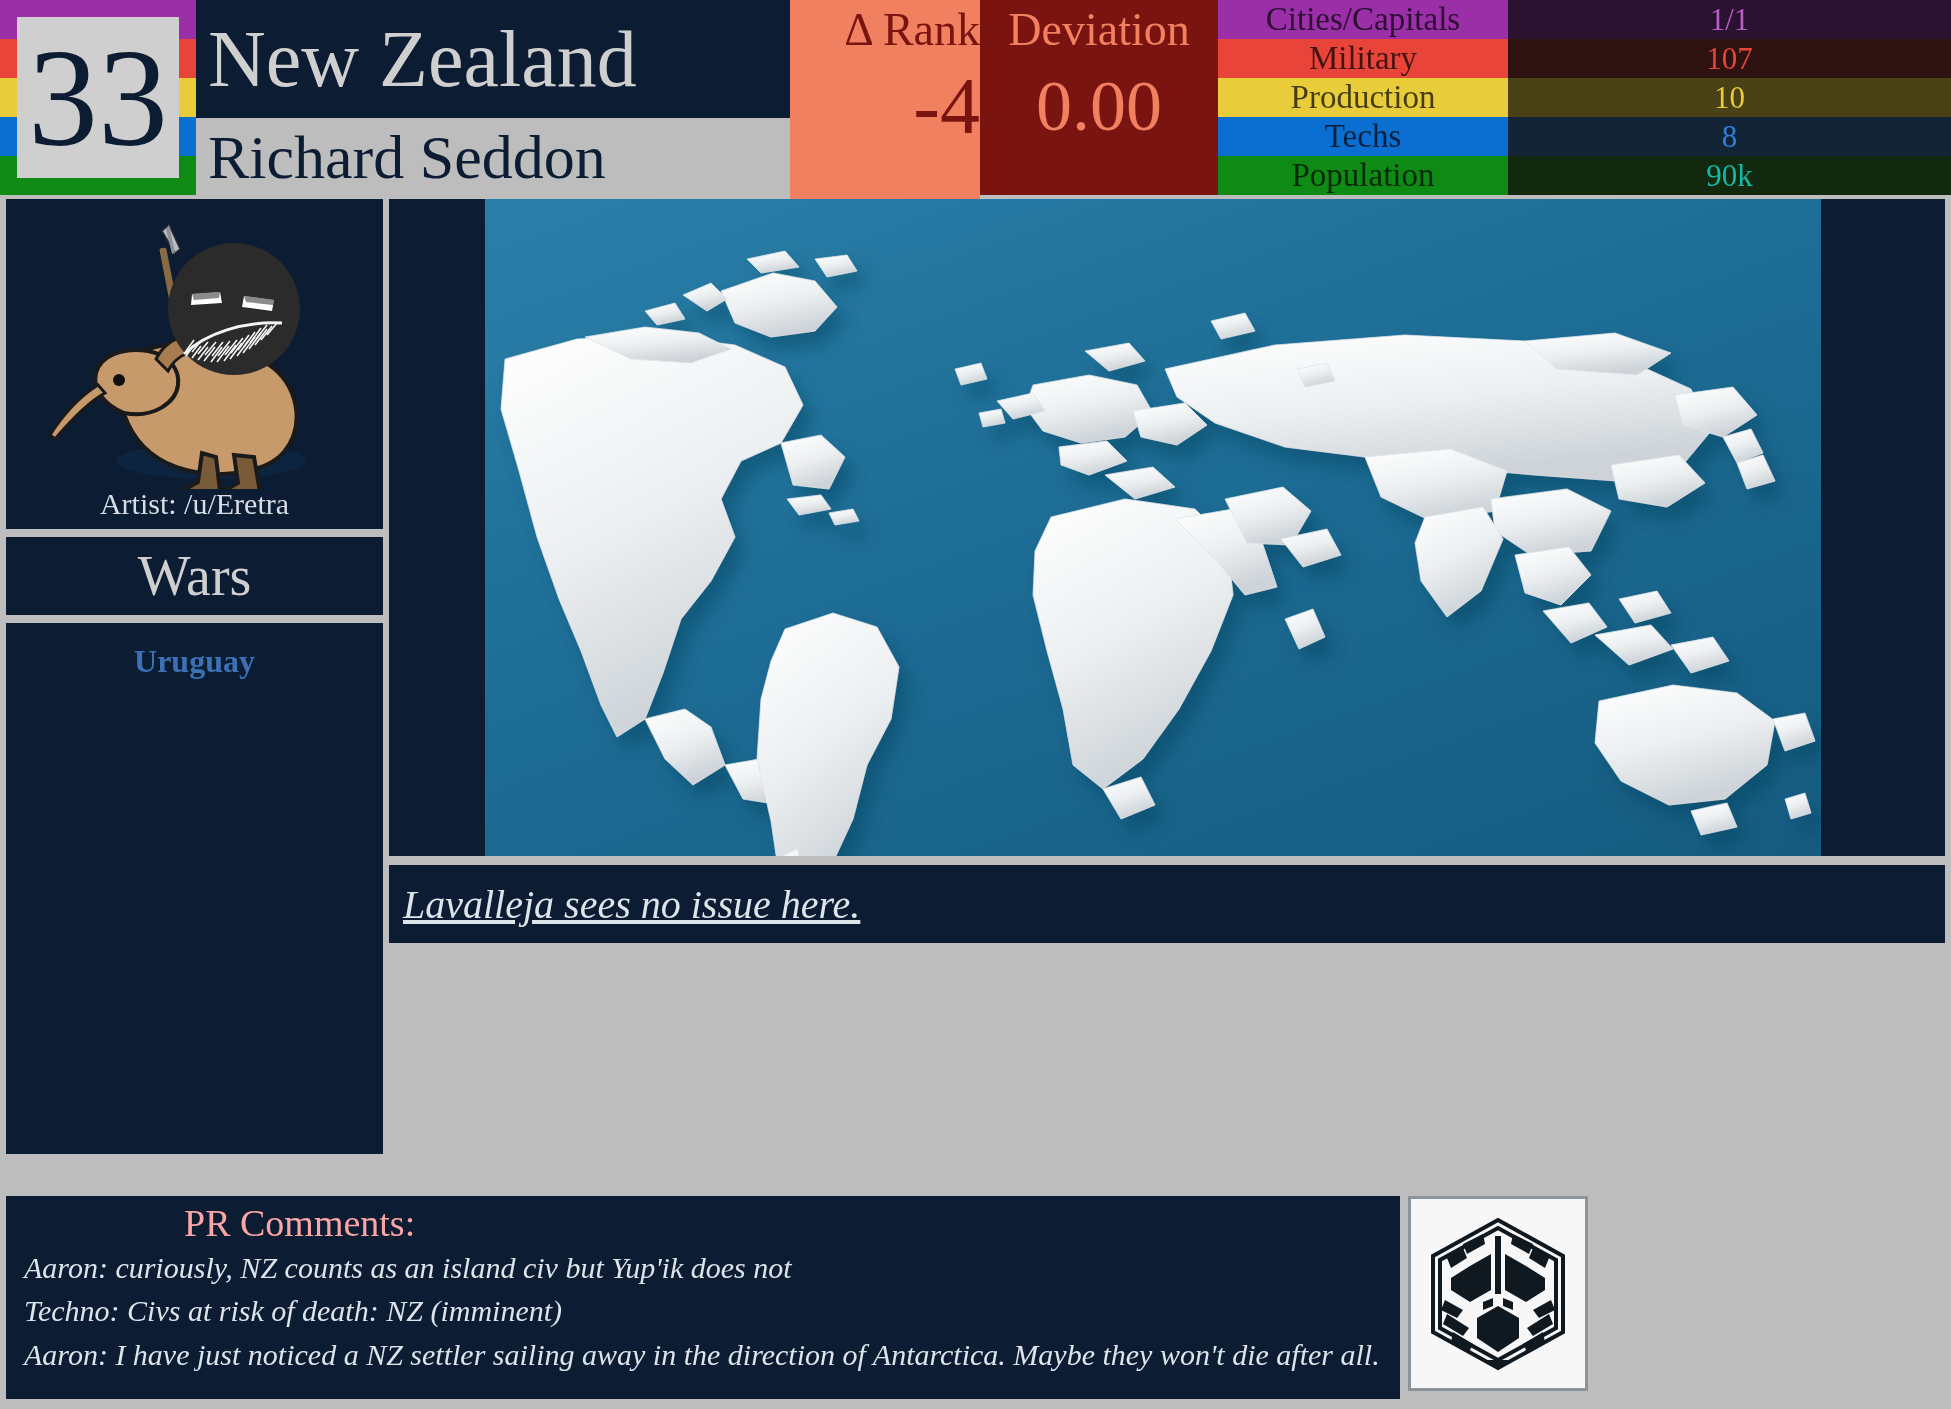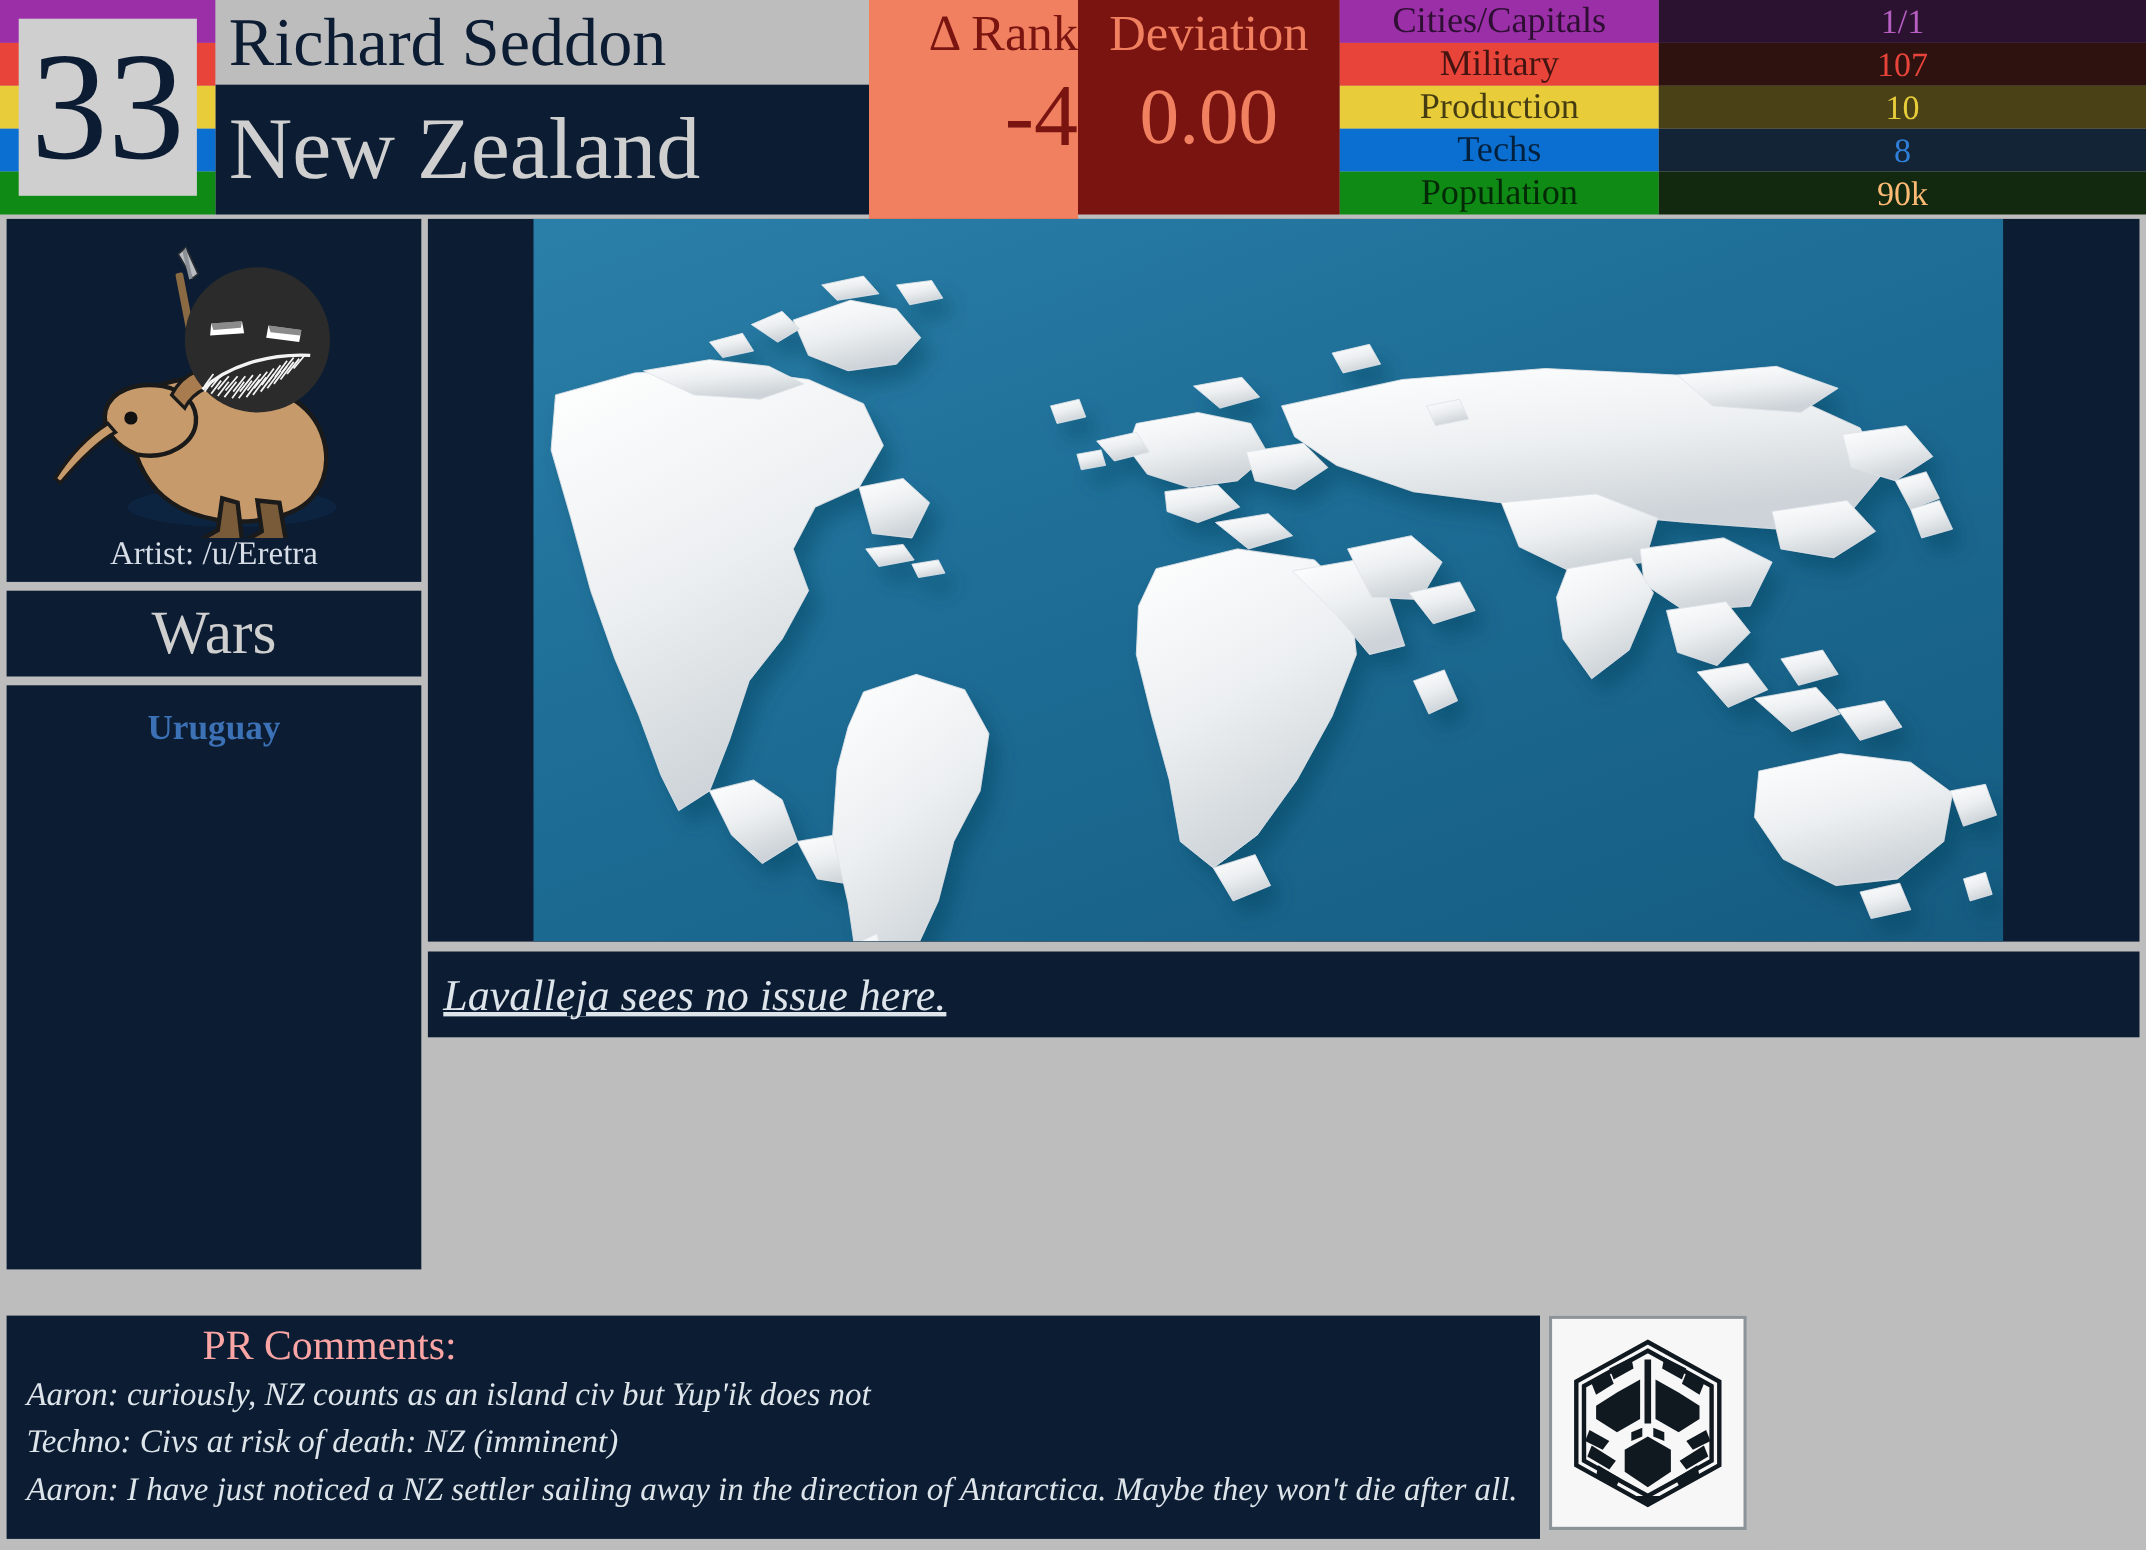--- a/index.html
+++ b/index.html
@@ -225,25 +225,25 @@
       <div class="rank-stripe" style="background: rgb(232, 68, 58);"></div>
       <div class="rank-stripe" style="background: rgb(232, 204, 58);"></div>
       <div class="rank-stripe" style="background: rgb(10, 111, 208);"></div>
       <div class="rank-stripe" style="background: rgb(15, 138, 21);"></div>
       <div id="rank-square">
         <span id="rank-number">33</span>
       </div>
     </div>
 
     <div id="title-block">
+      <div id="civ-name-row">
+        <span id="civ-name">New Zealand</span>
+      </div>
       <div id="leader-row">
         <span id="leader-name">Richard Seddon</span>
-      </div>
-      <div id="civ-name-row">
-        <span id="civ-name">New Zealand</span>
       </div>
     </div>
 
     <div id="delta-panel" style="background: rgb(240, 128, 96);">
       <span id="delta-label" style="color: rgb(122, 20, 16);">Δ Rank</span>
       <span id="delta-value" style="color: rgb(122, 20, 16);">-4</span>
     </div>
 
     <div id="deviation-panel" style="background: rgb(122, 20, 16);">
       <span id="deviation-label" style="color: rgb(240, 128, 96);">Deviation</span>
@@ -262,21 +262,21 @@
         <div class="stat-row">
           <div class="stat-label" style="background: rgb(232, 204, 58); color: rgba(0, 0, 0, 0.7);">Production</div>
           <div class="stat-value" style="background: rgb(74, 66, 22); color: rgb(232, 204, 58);">10</div>
         </div>
         <div class="stat-row">
           <div class="stat-label" style="background: rgb(10, 111, 208); color: rgba(0, 0, 0, 0.7);">Techs</div>
           <div class="stat-value" style="background: rgb(19, 36, 54); color: rgb(47, 127, 216);">8</div>
         </div>
         <div class="stat-row">
           <div class="stat-label" style="background: rgb(15, 138, 21); color: rgba(0, 0, 0, 0.7);">Population</div>
-          <div class="stat-value" style="background: rgb(19, 41, 15); color: #fdba74;">90k</div>
+          <div class="stat-value" style="background: rgb(19, 41, 15); color: #14b8a6;">90k</div>
         </div>
       </div>
   </div>
 
   <div id="body-area">
 
     <div id="left-col">
 
       <div id="art-box">
         <svg id="art-svg" viewBox="0 0 377 290">

